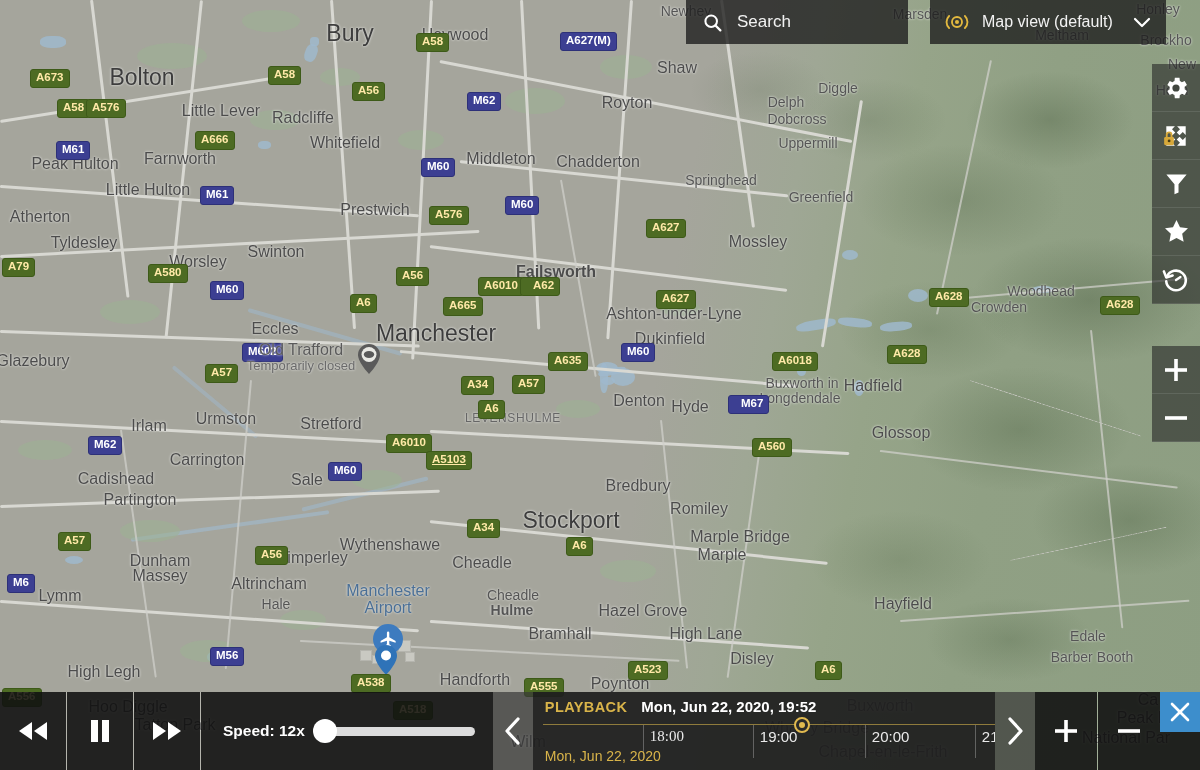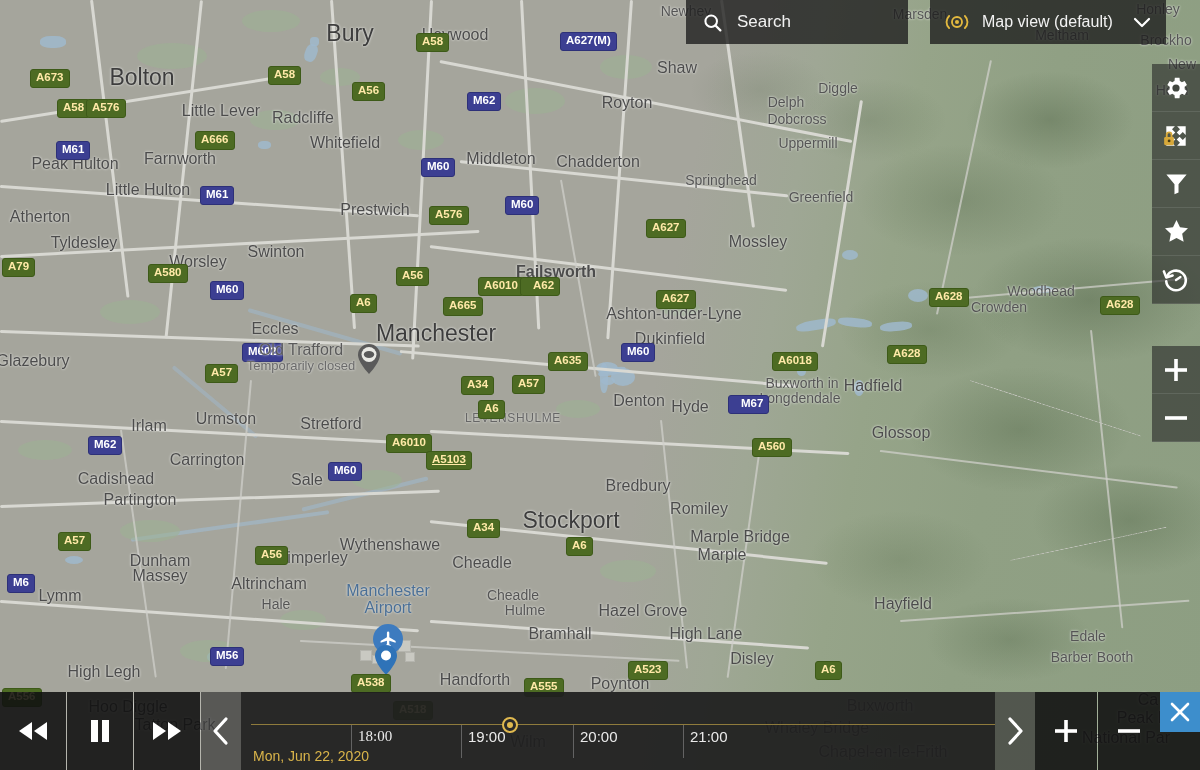--- a/index.html
+++ b/index.html
@@ -301,21 +301,21 @@
         <div class="lbl town" style="left: 390px; top: 545px; transform: translate(-50%, -50%);">Wythenshawe</div>
         <div class="lbl town" style="left: 313px; top: 558px; transform: translate(-50%, -50%);">Timperley</div>
         <div class="lbl town" style="left: 269px; top: 584px; transform: translate(-50%, -50%);">Altrincham</div>
         <div class="lbl vill" style="left: 276px; top: 604px; transform: translate(-50%, -50%);">Hale</div>
         <div class="lbl town" style="left: 160px; top: 561px; transform: translate(-50%, -50%);">Dunham</div>
         <div class="lbl town" style="left: 160px; top: 576px; transform: translate(-50%, -50%);">Massey</div>
         <div class="lbl town" style="left: 60px; top: 596px; transform: translate(-50%, -50%);">Lymm</div>
         <div class="lbl town" style="left: 104px; top: 672px; transform: translate(-50%, -50%);">High Legh</div>
         <div class="lbl town" style="left: 482px; top: 563px; transform: translate(-50%, -50%);">Cheadle</div>
         <div class="lbl vill" style="left: 513px; top: 595px; transform: translate(-50%, -50%);">Cheadle</div>
-        <div class="lbl vill" style="left: 525px; top: 610px; transform: translate(-50%, -50%);">Hulme</div>
+        <div class="lbl vill" style="left: 512px; top: 610px; transform: translate(-50%, -50%); font-weight: bold;">Hulme</div>
         <div class="lbl town" style="left: 560px; top: 634px; transform: translate(-50%, -50%);">Bramhall</div>
         <div class="lbl town" style="left: 475px; top: 680px; transform: translate(-50%, -50%);">Handforth</div>
         <div class="lbl town" style="left: 620px; top: 684px; transform: translate(-50%, -50%);">Poynton</div>
         <div class="lbl town" style="left: 643px; top: 611px; transform: translate(-50%, -50%);">Hazel Grove</div>
         <div class="lbl town" style="left: 706px; top: 634px; transform: translate(-50%, -50%);">High Lane</div>
         <div class="lbl town" style="left: 752px; top: 659px; transform: translate(-50%, -50%);">Disley</div>
         <div class="lbl town" style="left: 638px; top: 486px; transform: translate(-50%, -50%);">Bredbury</div>
         <div class="lbl town" style="left: 699px; top: 509px; transform: translate(-50%, -50%);">Romiley</div>
         <div class="lbl town" style="left: 740px; top: 537px; transform: translate(-50%, -50%);">Marple Bridge</div>
         <div class="lbl town" style="left: 722px; top: 555px; transform: translate(-50%, -50%);">Marple</div>
@@ -492,28 +492,39 @@
     <div class="bdiv"></div>
 
     <div class="bseg ctl">
       <svg width="34" height="22" viewBox="0 0 34 22">
         <path fill="#fff" d="M3 2v18l13-9z"></path>
         <path fill="#fff" d="M18 2v18l13-9z"></path>
       </svg>
     </div>
     <div class="bdiv"></div>
 
+    <div class="speedwrap">
+      <span class="speedlabel">Speed: 12x</span>
+      <div class="slider">
+        <div class="track"></div>
+        <div class="thumb"></div>
+      </div>
+    </div>
 
     <div class="arrowseg">
       <svg width="20" height="30" viewBox="0 0 20 30">
         <polyline points="15,3 4,15 15,27" fill="none" stroke="#fff" stroke-width="3.2" stroke-linecap="round" stroke-linejoin="round"></polyline>
       </svg>
     </div>
 
     <div class="timeline">
+      <div class="pbhead">
+        <span class="pbword">PLAYBACK</span>
+        <span class="pbdate">Mon, Jun 22, 2020, 19:52</span>
+      </div>
       <div class="axis"></div>
       <div id="ticks">
           <div class="tick" style="left: 110px;"></div>
           <div class="ticklbl" style="left: 117px; font-family: Liberation Serif, serif;">18:00</div>
           <div class="tick" style="left: 220px;"></div>
           <div class="ticklbl" style="left: 227px;">19:00</div>
           <div class="tick" style="left: 332px;"></div>
           <div class="ticklbl" style="left: 339px;">20:00</div>
           <div class="tick" style="left: 442px;"></div>
           <div class="ticklbl" style="left: 449px;">21:00</div>

